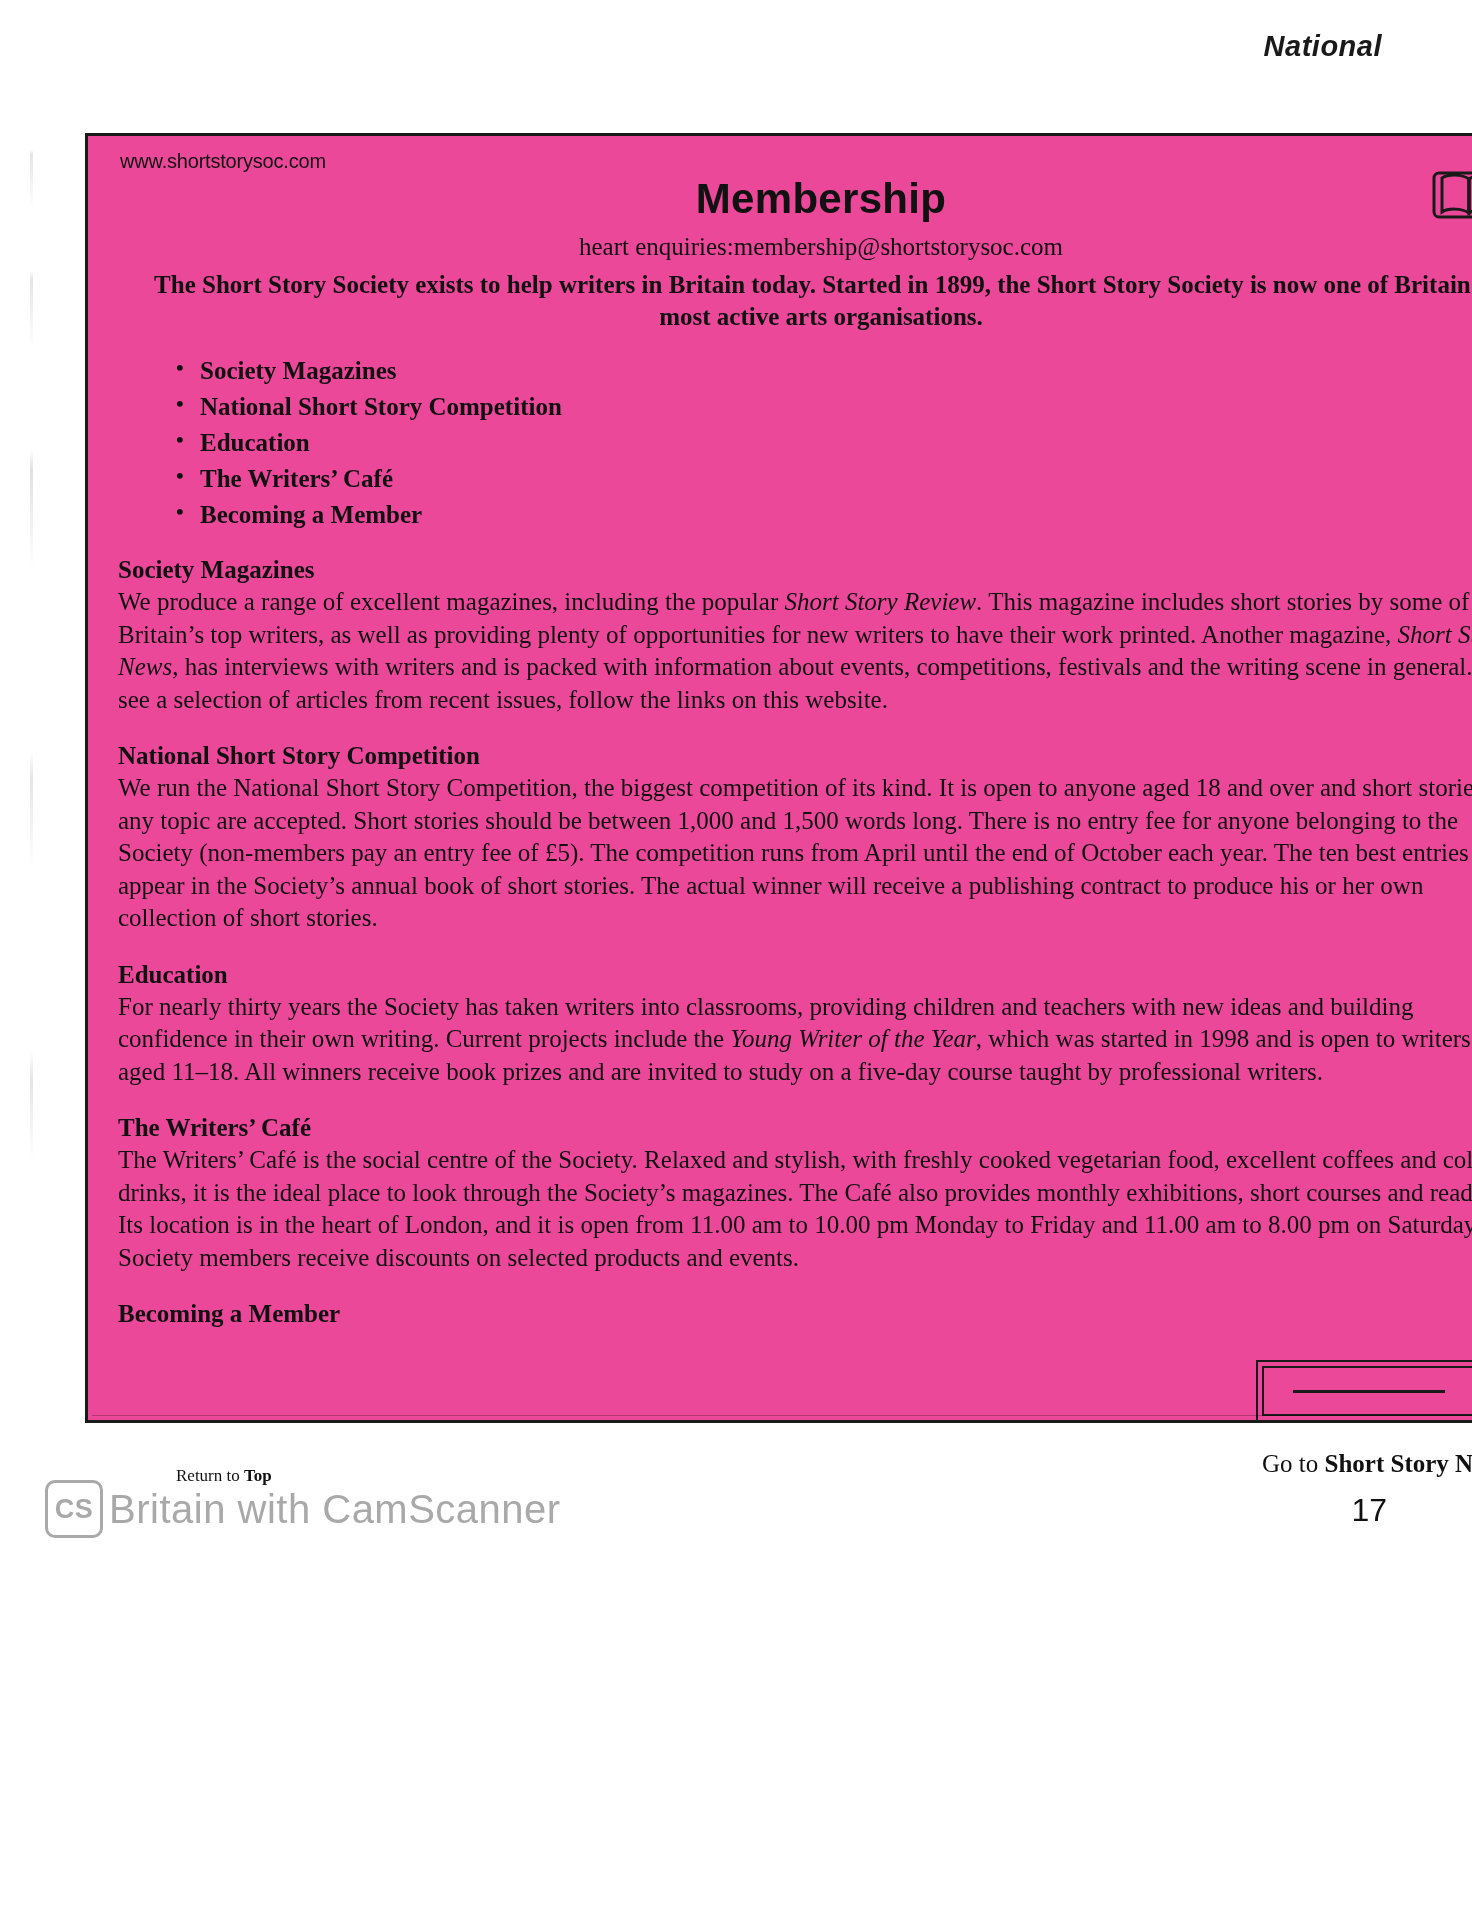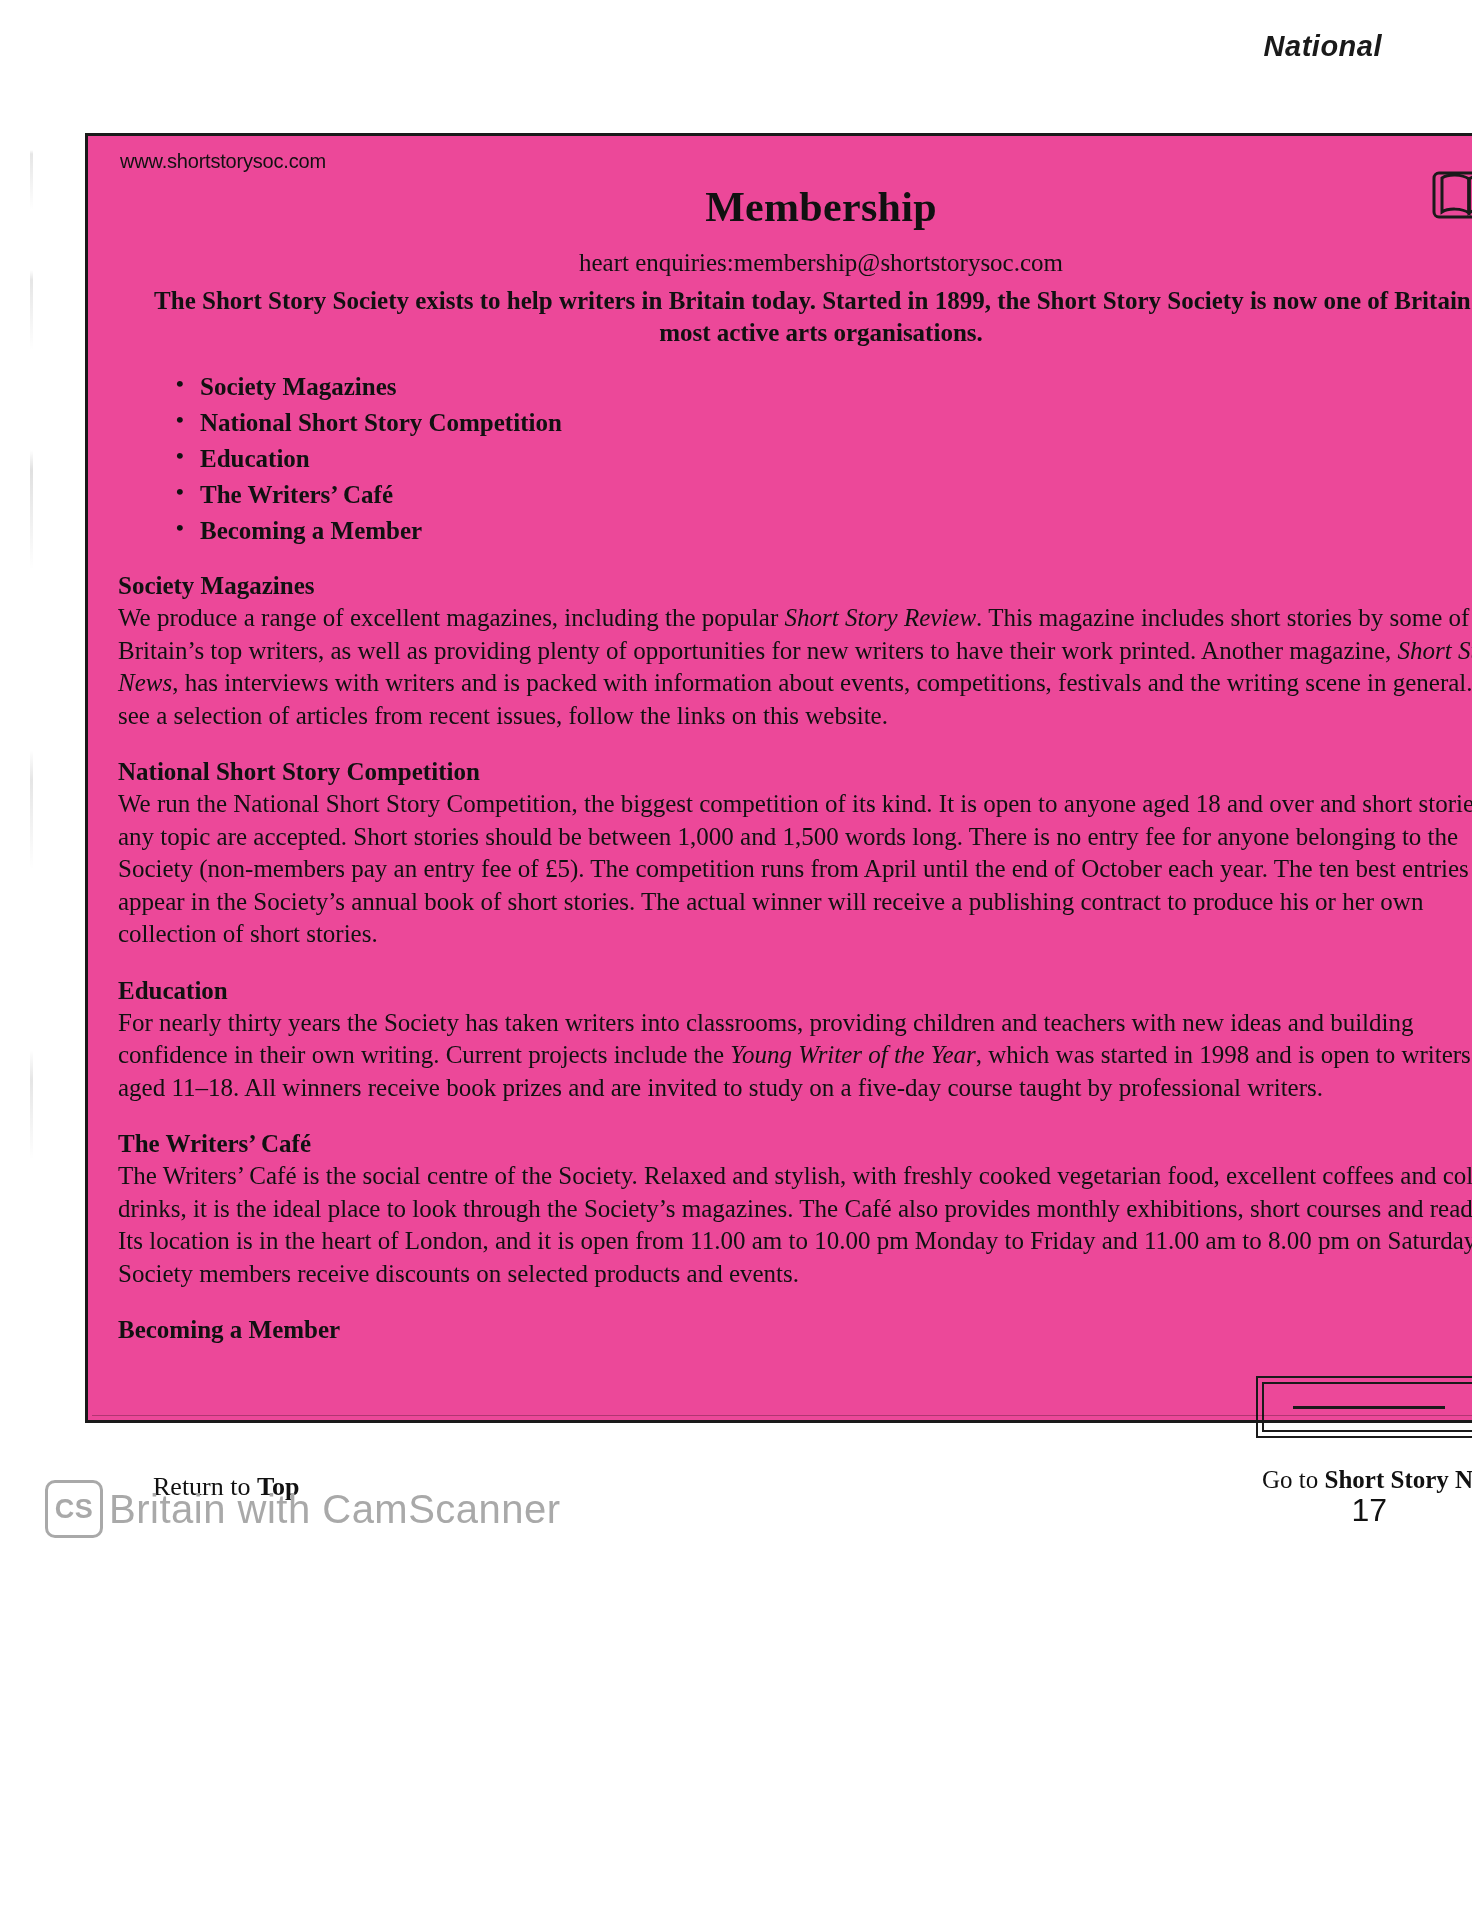--- a/index.html
+++ b/index.html
@@ -71,26 +71,26 @@
     margin: 0 0 0 2px;
     letter-spacing: -0.2px;
   }
 
   .title-row {
     position: relative;
     text-align: center;
     margin-top: -6px;
   }
   .title {
-    font-family: Liberation Serif, serif;
+    font-family: Liberation Sans, sans-serif;
     font-weight: bold;
     font-size: 42px;
     letter-spacing: 0.3px;
     display: inline-block;
-    margin: 16px;
+    margin: 8px;
   }
   .book-icon {
     position: absolute;
     right: 18px;
     top: 2px;
   }
 
   .email-line {
     text-align: center;
     font-size: 25px;
@@ -165,23 +165,23 @@
     align-items: center;
     justify-content: center;
   }
   .button-box .line {
     width: 72%;
     height: 3px;
     background: #1a1a1a;
   }
   .return-top {
     position: absolute;
-    left: 35px;
+    left: 58px;
     bottom: 12px;
-    font-size: 26px;
+    font-size: 17px;
   }
   .return-top b { font-weight: bold; }
   .goto-news {
     position: absolute;
     right: 12px;
     bottom: 20px;
     font-size: 25px;
   }
   .goto-news b { font-weight: bold; }
 

